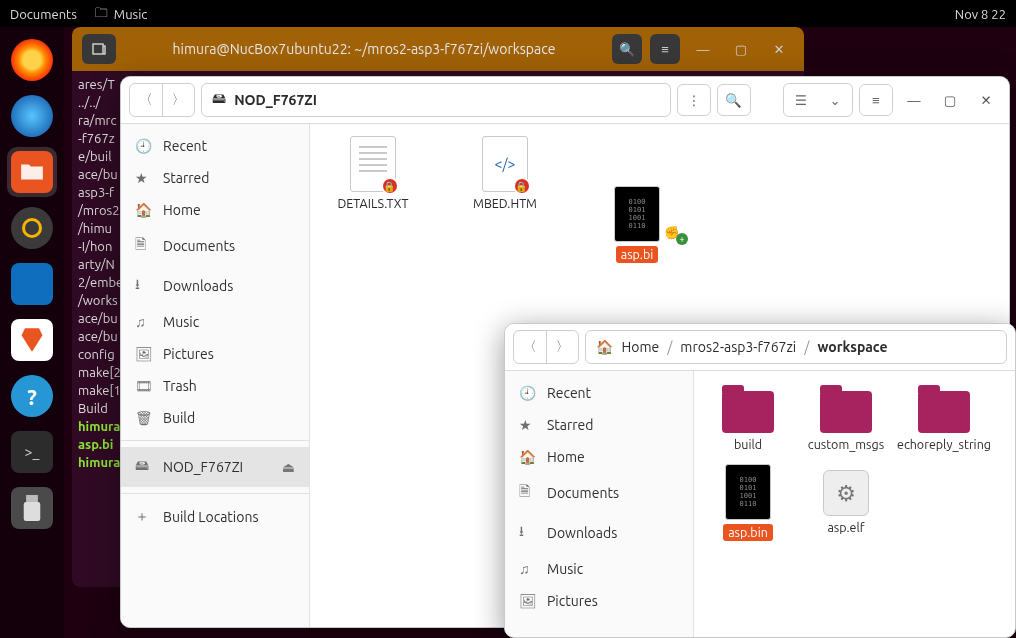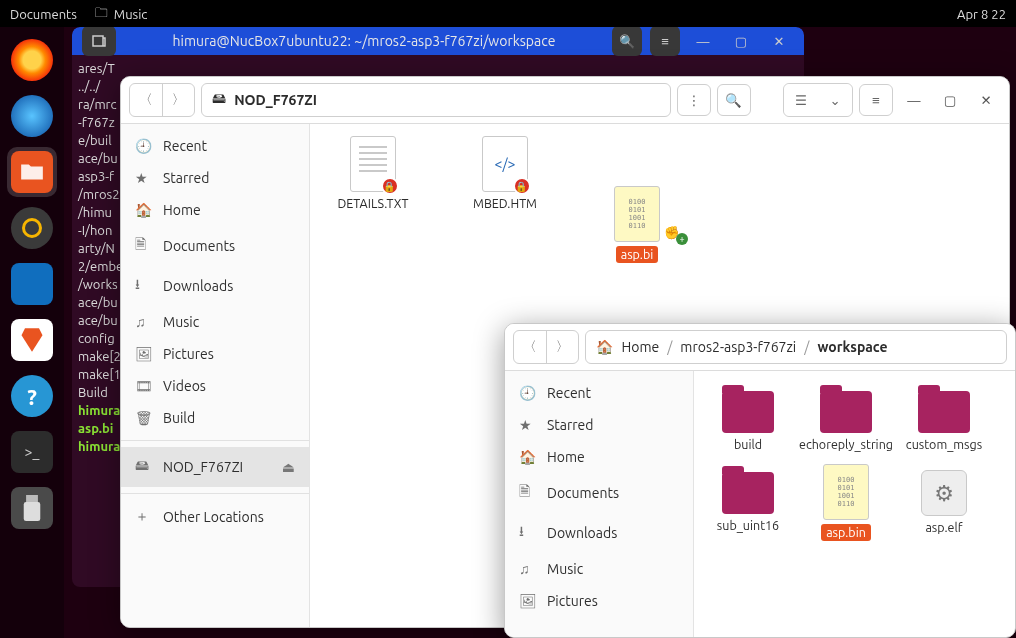--- a/index.html
+++ b/index.html
@@ -19,21 +19,21 @@
 .di-files{background:#E95420;border-radius:8px;width:42px;height:42px;display:flex;align-items:center;justify-content:center}
 .di-rhythm{background:#3a3a3a;border-radius:50%;width:42px;height:42px;display:flex;align-items:center;justify-content:center}
 .di-writer{background:#106ebe;border-radius:8px;width:42px;height:42px}
 .di-soft{background:#fff;border-radius:8px;width:42px;height:42px;display:flex;align-items:center;justify-content:center}
 .di-help{background:#2796d4;border-radius:50%;width:42px;height:42px;display:flex;align-items:center;justify-content:center;color:#fff;font-size:22px;font-weight:bold}
 .di-term{background:#2c2c2c;border-radius:8px;width:42px;height:42px;display:flex;align-items:center;justify-content:center;color:#ccc;font-size:14px}
 .di-usb{background:#4a4a4a;border-radius:8px;width:42px;height:42px;display:flex;align-items:center;justify-content:center;color:#ccc}
 
 
 .terminal{position:absolute;top:27px;left:72px;width:732px;height:560px;background:#300a24;color:#fff;font-family:"Ubuntu Mono",monospace;font-size:13px;border-radius:8px;overflow:hidden}
-.term-header{height:28px;background:#1d4ed8;display:flex;align-items:center;padding:0 10px;border-radius:8px 8px 0 0}
+.term-header{height:44px;background:#a16207;display:flex;align-items:center;padding:0 10px;border-radius:8px 8px 0 0}
 .tab-btn{width:34px;height:30px;background:#383838;border-radius:6px;display:flex;align-items:center;justify-content:center;color:#ccc}
 .term-title{flex:1;color:#e6e6e6;font-size:14px;text-align:center}
 .term-right{display:flex;gap:8px}
 .term-ctl{width:30px;height:30px;display:flex;align-items:center;justify-content:center;color:#ccc;border-radius:6px}
 .term-ctl.box{background:#383838}
 .term-body{padding:4px 6px;line-height:18px;color:#dcdcdc}
 .term-body .green{color:#8ae234;font-weight:bold}
 
 
 .nautilus{position:absolute;background:#fff;border:1px solid #c8c8c8;border-radius:10px;box-shadow:0 6px 30px rgba(0,0,0,.4);overflow:hidden}
@@ -63,39 +63,39 @@
 .file-pane{flex:1;padding:12px 14px;display:flex;align-content:flex-start;flex-wrap:wrap;gap:18px 34px}
 .file-item{width:98px;display:flex;flex-direction:column;align-items:center;font-size:12.5px;color:#2c2c2c;text-align:center;gap:4px}
 .file-item .label{line-height:15px}
 .file-item .label.sel{background:#E95420;color:#fff;padding:1px 5px;border-radius:3px}
 
 .icon-doc{width:46px;height:56px;background:#fff;border:1px solid #c9c9c9;border-radius:3px;position:relative}
 .icon-doc::before{content:"";position:absolute;top:9px;left:8px;right:8px;height:2px;background:#c9c9c9;box-shadow:0 6px #c9c9c9,0 12px #c9c9c9,0 18px #c9c9c9,0 24px #c9c9c9}
 .icon-doc .lock{position:absolute;right:-4px;bottom:-4px;width:18px;height:18px;background:#d93025;border-radius:50%;border:2px solid #fff;color:#fff;font-size:10px;display:flex;align-items:center;justify-content:center}
 .icon-htm{width:46px;height:56px;background:#fff;border:1px solid #c9c9c9;border-radius:3px;position:relative;display:flex;align-items:center;justify-content:center;color:#2869b5;font-size:14px}
 .icon-htm .lock{position:absolute;right:-4px;bottom:-4px;width:18px;height:18px;background:#d93025;border-radius:50%;border:2px solid #fff;color:#fff;font-size:10px;display:flex;align-items:center;justify-content:center}
-.icon-bin{width:46px;height:56px;background:#fef9c3;border:1px solid #c9c9c9;border-radius:3px;display:flex;align-items:center;justify-content:center;font-family:monospace;font-size:7px;color:#888;line-height:8px;white-space:pre}
+.icon-bin{width:46px;height:56px;background:#000000;border:1px solid #c9c9c9;border-radius:3px;display:flex;align-items:center;justify-content:center;font-family:monospace;font-size:7px;color:#888;line-height:8px;white-space:pre}
 .icon-folder{width:52px;height:42px;background:#a72360;border-radius:4px;position:relative;margin-top:8px}
 .icon-folder::before{content:"";position:absolute;top:-6px;left:0;width:22px;height:8px;background:#a72360;border-radius:3px 3px 0 0}
 .icon-gear{width:46px;height:46px;background:#eee;border:1px solid #c9c9c9;border-radius:6px;display:flex;align-items:center;justify-content:center;color:#777;font-size:22px;margin-top:6px}
 
 .drag-bin{position:relative}
 .drag-bin .cursor{position:absolute;right:6px;bottom:22px;width:16px;height:16px;color:#000}
 .drag-bin .plus{position:absolute;right:-2px;bottom:18px;width:12px;height:12px;background:#3a8f3a;border-radius:50%;color:#fff;font-size:9px;display:flex;align-items:center;justify-content:center}
 </style>
 </head>
 <body>
 
 <div class="topbar">
   <span>Documents</span>
   <span class="files">
     <span>🗀</span>
     <span>Music</span>
   </span>
-  <span class="right">Apr 8  22</span>
+  <span class="right">Nov 8  22</span>
 </div>
 
 <div class="dock">
   <div class="dock-item">
       <div class="di-firefox"></div>
     </div>
   <div class="dock-item">
       <div class="di-thunder"></div>
     </div>
   <div class="dock-item active">
@@ -226,36 +226,36 @@
       <div class="sb-item">
           <span class="ico">♫</span>
           <span>Music</span>
         </div>
       <div class="sb-item">
           <span class="ico">🖼</span>
           <span>Pictures</span>
         </div>
       <div class="sb-item">
           <span class="ico">🎞</span>
-          <span>Videos</span>
+          <span>Trash</span>
         </div>
       <div class="sb-item">
           <span class="ico">🗑</span>
           <span>Build</span>
         </div>
       <div class="sb-sep"></div>
       <div class="sb-item sel">
           <span class="ico">🖴</span>
           <span>NOD_F767ZI</span>
           <span class="eject">⏏</span>
         </div>
       <div class="sb-sep"></div>
       <div class="sb-item">
           <span class="ico">＋</span>
-          <span>Other Locations</span>
+          <span>Build Locations</span>
         </div>
     </div>
     <div class="file-pane">
       <div class="file-item">
         <div class="icon-doc">
             <div class="lock">🔒</div>
           </div>
         <div class="label">DETAILS.TXT</div>
       </div>
       <div class="file-item">
@@ -321,29 +321,25 @@
           <span>Pictures</span>
         </div>
     </div>
     <div class="file-pane" style="gap:12px 18px">
       <div class="file-item" style="width:80px">
         <div class="icon-folder"></div>
         <div class="label">build</div>
       </div>
       <div class="file-item" style="width:80px">
         <div class="icon-folder"></div>
+        <div class="label">custom_msgs</div>
+      </div>
+      <div class="file-item" style="width:80px">
+        <div class="icon-folder"></div>
         <div class="label">echoreply_string</div>
-      </div>
-      <div class="file-item" style="width:80px">
-        <div class="icon-folder"></div>
-        <div class="label">custom_msgs</div>
-      </div>
-      <div class="file-item" style="width:80px">
-        <div class="icon-folder"></div>
-        <div class="label">sub_uint16</div>
       </div>
       <div class="file-item" style="width:80px">
         <div class="icon-bin">0100
 0101
 1001
 0110</div>
         <div class="label sel">asp.bin</div>
       </div>
       <div class="file-item" style="width:80px">
         <div class="icon-gear">⚙</div>

